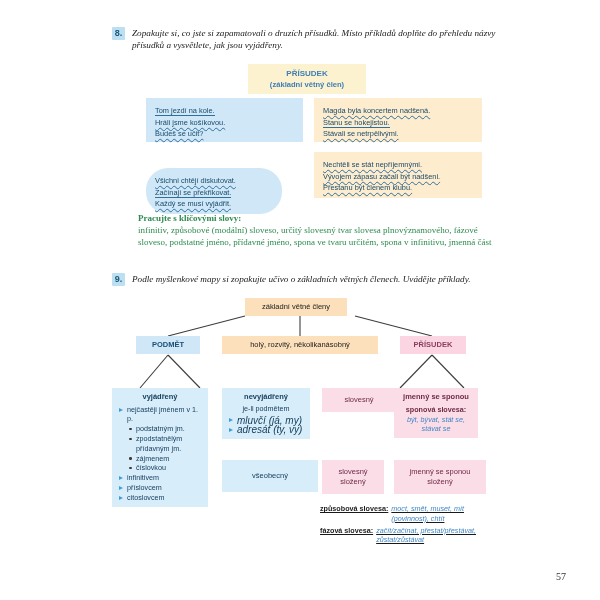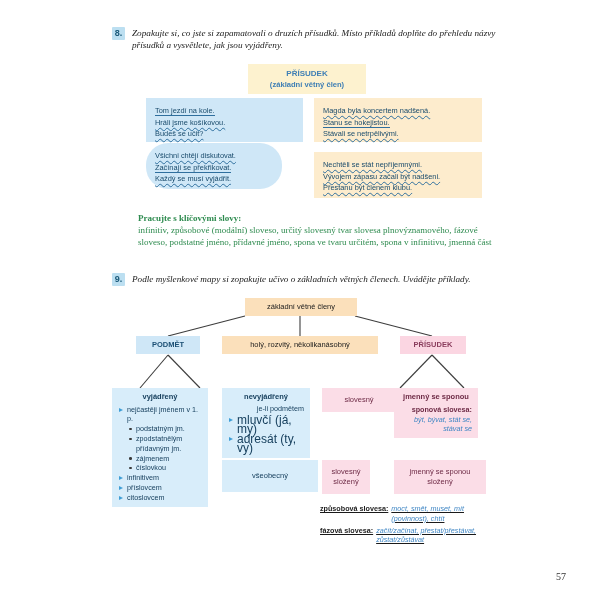--- a/index.html
+++ b/index.html
@@ -81,26 +81,26 @@
   }
   .lst li.plain{padding-left:9px;}
   .lst li.plain::before{content:none;}
   .sub-lst{margin:0;padding:0;list-style:none;}
   .sub-lst li{position:relative;padding-left:9px;margin-bottom:.5px;font-size:7.2px;line-height:9.4px;}
   .sub-lst li::before{
     content:"";position:absolute;left:2px;top:3.4px;width:2.6px;height:2.6px;
     background:#3a3a3a;border-radius:50%;
   }
   .nev-lst{text-align:left;margin:2px 0 0 0;padding:0;list-style:none;}
-  .nev-lst li{position:relative;padding-left:9px;font-size:12px;line-height:9.6px;}
+  .nev-lst li{position:relative;padding-left:9px;font-size:10px;line-height:9.6px;font-style:italic;}
   .nev-lst li::before{
     content:"";position:absolute;left:1px;top:2.6px;
     border-left:4px solid #3f9ed6;border-top:2.6px solid transparent;border-bottom:2.6px solid transparent;
   }
-  .leftal{text-align:right;}
+  .leftal{text-align:center;}
   .spon-label{display:block;font-weight:bold;font-size:7.2px;margin-top:3px;}
   .spon-vals{display:block;font-style:italic;color:#3f86c4;font-size:7.2px;line-height:9.4px;}
 
   
   .notes{position:absolute;font-size:7.2px;line-height:9.8px;text-decoration:underline;}
   .notes .row{display:flex;align-items:flex-start;margin-bottom:2px;}
   .notes .lbl{font-weight:bold;color:#1c1c1c;white-space:nowrap;}
   .notes .val{font-style:italic;color:#3f86c4;margin-left:3px;}
 
   .page-num{
@@ -128,21 +128,21 @@
     <div><span class="u-wavy">Hráli jsme košíkovou.</span></div>
     <div><span class="u-wavy">Budeš se učit?</span></div>
   </div>
 
   <div class="sent-box peach" style="left:314px;top:98px;width:168px;height:44px;">
     <div><span class="u-wavy">Magda byla koncertem nadšená.</span></div>
     <div><span class="u-straight">Stanu se hokejistou.</span></div>
     <div><span class="u-wavy">Stávali se netrpělivými.</span></div>
   </div>
 
-  <div class="sent-box blue" style="left:146px;top:143px;width:136px;height:46px;border-radius:22px;">
+  <div class="sent-box blue" style="left:146px;top:168px;width:136px;height:46px;border-radius:22px;">
     <div><span class="u-wavy">Všichni chtějí diskutovat.</span></div>
     <div><span class="u-straight">Začínají se překřikovat.</span></div>
     <div><span class="u-wavy">Každý se musí vyjádřit.</span></div>
   </div>
 
   <div class="sent-box peach" style="left:314px;top:152px;width:168px;height:46px;">
     <div><span class="u-wavy">Nechtěli se stát nepříjemnými.</span></div>
     <div><span class="u-wavy">Vývojem zápasu začali být nadšeni.</span></div>
     <div><span class="u-wavy">Přestanu být členem klubu.</span></div>
   </div>
@@ -167,21 +167,21 @@
         <path d="M355,24 L432,44"></path>
 
         <path d="M168,63 L140,96"></path>
         <path d="M168,63 L200,96"></path>
 
         <path d="M432,63 L400,96"></path>
         <path d="M432,63 L464,96"></path>
       </g>
     </svg>
 
-    <div class="node n-peach" style="left:245px;top:6px;width:112px;">základní větné členy</div>
+    <div class="node n-peach" style="left:245px;top:6px;width:102px;">základní větné členy</div>
 
     <div class="node n-blue" style="left:136px;top:44px;width:64px;">PODMĚT</div>
     <div class="node n-peach" style="left:222px;top:44px;width:156px;">holý, rozvitý, několikanásobný</div>
     <div class="node n-pink" style="left:400px;top:44px;width:66px;">PŘÍSUDEK</div>
 
     <div class="node n-bluelight" style="left:112px;top:96px;width:96px;">
       <span class="ttl">vyjádřený</span>
       <ul class="lst">
         <li class="tri">nejčastěji jménem v 1. p.</li>
         <li class="plain" style="padding-left:9px;">
@@ -210,21 +210,21 @@
     <div class="node n-bluelight" style="left:222px;top:168px;width:96px;padding:11px 6px;">všeobecný</div>
 
     <div class="node n-pinklight" style="left:322px;top:96px;width:74px;padding:7px 6px;">slovesný</div>
 
     <div class="node n-pinklight" style="left:394px;top:96px;width:84px;">
       <span class="ttl">jmenný se sponou</span>
       <span class="spon-label leftal">sponová slovesa:</span>
       <span class="spon-vals leftal">být, bývat, stát se, stávat se</span>
     </div>
 
-    <div class="node n-pinklight" style="left:322px;top:168px;width:48px;padding:7px 6px;">slovesný složený</div>
+    <div class="node n-pinklight" style="left:322px;top:168px;width:62px;padding:7px 6px;">slovesný složený</div>
     <div class="node n-pinklight" style="left:394px;top:168px;width:92px;padding:7px 6px;">jmenný se sponou složený</div>
 
     <div class="notes" style="left:320px;top:212px;width:180px;">
       <div class="row">
         <span class="lbl">způsobová slovesa:</span>
         <span class="val">moct, smět, muset, mít (povinnost), chtít</span>
       </div>
       <div class="row">
         <span class="lbl">fázová slovesa:</span>
         <span class="val">začít/začínat, přestat/přestávat, zůstat/zůstávat</span>

